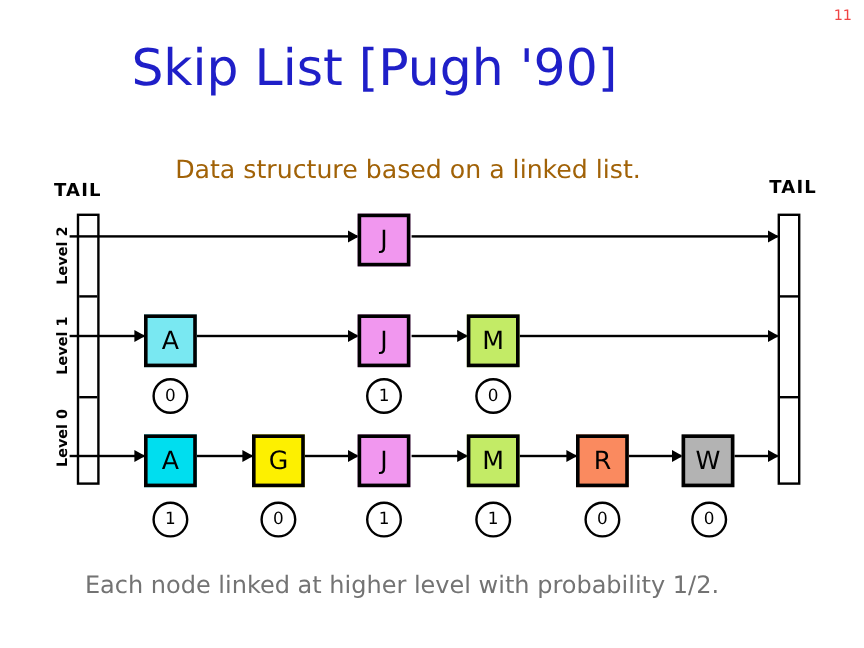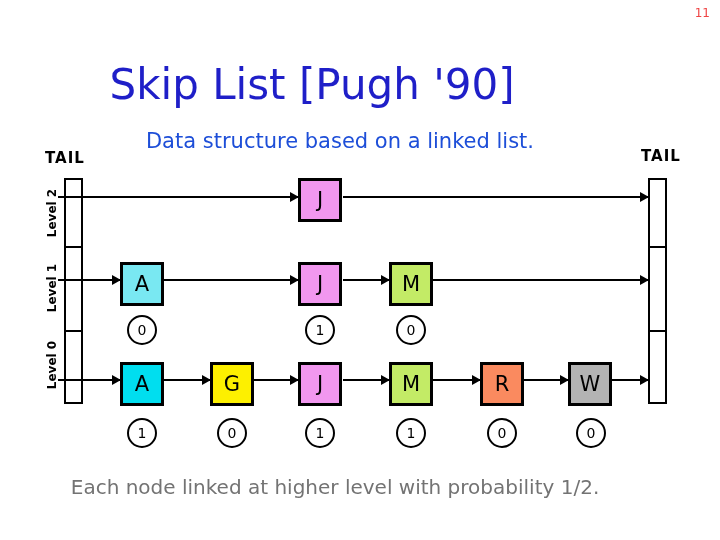--- a/index.html
+++ b/index.html
@@ -9,28 +9,28 @@
     background: #ffffff;
     font-family: "DejaVu Sans", "Liberation Sans", sans-serif;
     color: #000;
     overflow: hidden;
   }
   .pagenum {
     position: absolute; top: 6px; right: 10px;
     font-size: 12px; color: #ef4444;
   }
   .title {
-    position: absolute; top: 60px; left: 0; width: 624px;
+    position: absolute; top: 32px; left: 0; width: 624px;
     margin: 0; text-align: center;
     font-size: 42px; font-weight: normal; color: #1f1fc8;
     letter-spacing: 0px;
   }
   .subtitle {
     position: absolute; top: 129px; left: 0; width: 680px;
-    text-align: center; font-size: 21px; color: #1d4ed8;
+    text-align: center; font-size: 21px; color: #a16207;
   }
   .caption {
     position: absolute; top: 475px; left: 10px; width: 650px;
     text-align: center; font-size: 20px; color: #737373;
   }
   .endlabel {
     position: absolute; font-size: 15px; font-weight: bold; letter-spacing: 1px;
   }
   .head-label { top: 149px; left: 45px; }
   .tail-label { top: 147px; left: 641px; text-align: center; }

